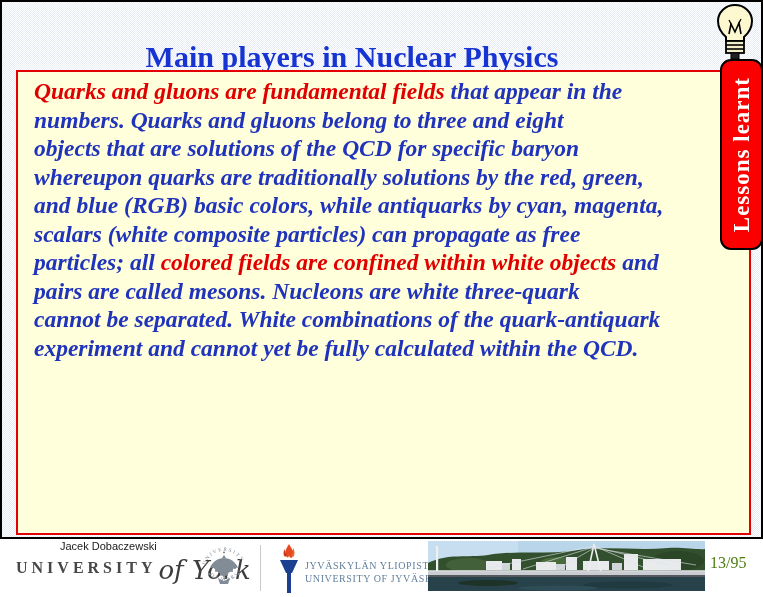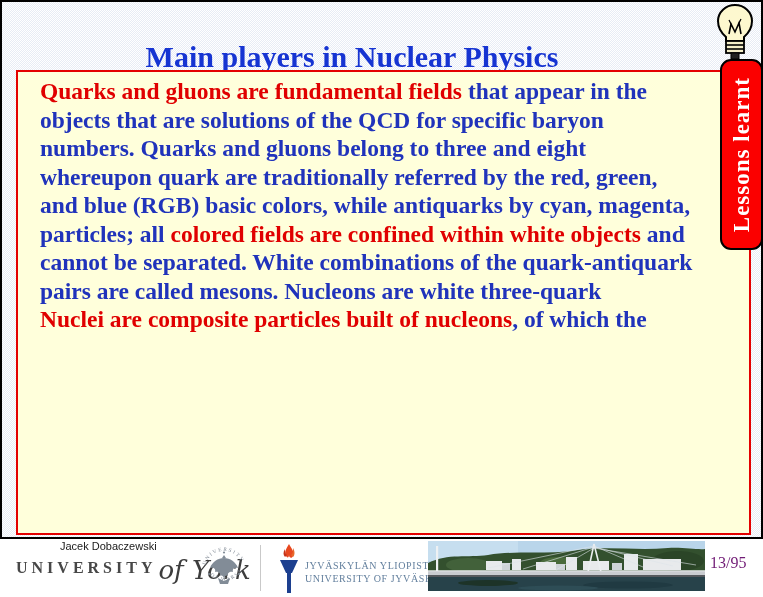--- a/index.html
+++ b/index.html
@@ -23,21 +23,21 @@
     position:absolute;left:0;top:18px;width:700px;
     text-align:center;
     font-size:30px;font-weight:bold;color:#1634d2;
     font-family:"Liberation Serif", serif;
   }
   
   .textbox{
     position:absolute;left:14px;top:68px;width:735px;height:465px;
     box-sizing:border-box;
     background:#ffffdb;border:2px solid #e40000;
-    padding:5px 0 0 22px;overflow:hidden;
+    padding:5px 0 0 16px;overflow:hidden;font-style:italic;
   }
   .tline{
     height:28.5px;line-height:28.5px;white-space:nowrap;
     font-size:23.5px;font-weight:bold;
     font-family:"Liberation Serif", serif;
   }
   .tline .blue{color:#2033bb;}
   .tline .red{color:#e00000;}
   
   .bulb{position:absolute;left:711px;top:2px;width:45px;height:57px;}
@@ -71,41 +71,42 @@
   .footer-divider{position:absolute;left:260px;top:6px;width:1px;height:46px;background:#c9c9c9;}
   .torch-logo{position:absolute;left:277px;top:4px;width:24px;height:51px;}
   .jy-text{
     position:absolute;left:305px;top:20px;
     font-family:"Liberation Serif", serif;color:#64809e;
     font-size:10px;letter-spacing:0.6px;line-height:13px;white-space:nowrap;
   }
   .photo{position:absolute;left:428px;top:2px;width:277px;height:50px;}
   .page-number{
     position:absolute;left:710px;top:15px;
-    font-family:"Liberation Serif", serif;font-size:16px;color:#701a75;
+    font-family:"Liberation Serif", serif;font-size:16px;color:#4d7c0f;
   }
 </style>
 </head>
 <body>
 
 <div class="slide">
 
   <h1 class="slide-title">Main players in Nuclear Physics</h1>
 
   <div class="textbox">
     <div>
         <div class="tline"><span class="red">Quarks and gluons are fundamental fields</span><span class="blue"> that appear in the</span></div>
+        <div class="tline"><span class="blue">numbers. Quarks and gluons belong to three and eight</span></div>
         <div class="tline"><span class="blue">objects that are solutions of the QCD for specific baryon</span></div>
-        <div class="tline"><span class="blue">numbers. Quarks and gluons belong to three and eight</span></div>
-        <div class="tline"><span class="blue">whereupon quark are traditionally referred by the red, green,</span></div>
+        <div class="tline"><span class="blue">whereupon quarks are traditionally solutions by the red, green,</span></div>
         <div class="tline"><span class="blue">and blue (RGB) basic colors, while antiquarks by cyan, magenta,</span></div>
+        <div class="tline"><span class="blue">scalars (white composite particles) can propagate as free</span></div>
         <div class="tline"><span class="blue">particles; all </span><span class="red">colored fields are confined within white objects</span><span class="blue"> and</span></div>
+        <div class="tline"><span class="blue">pairs are called mesons. Nucleons are white three-quark</span></div>
         <div class="tline"><span class="blue">cannot be separated. White combinations of the quark-antiquark</span></div>
-        <div class="tline"><span class="blue">pairs are called mesons. Nucleons are white three-quark</span></div>
-        <div class="tline"><span class="red">Nuclei are composite particles built of nucleons</span><span class="blue">, of which the</span></div>
+        <div class="tline"><span class="blue">experiment and cannot yet be fully calculated within the QCD.</span></div>
       </div>
   </div>
 
   <svg class="bulb" viewBox="0 0 45 57">
     <path d="M13 33 Q5 26 5 17 A17 16 0 1 1 39 17 Q39 26 31 33 L31 37 L13 37 Z" fill="#fdf8cf" stroke="#000" stroke-width="2"></path>
     <path d="M16 30 L18 20 L22 28 L26 19 L28 30" fill="none" stroke="#000" stroke-width="1.6"></path>
     <path d="M18 20 L16 16 M26 19 L28 15" fill="none" stroke="#000" stroke-width="1.2"></path>
     <rect x="13" y="37" width="18" height="12" fill="#f3eec8" stroke="#000" stroke-width="1.8"></rect>
     <line x1="13" y1="41" x2="31" y2="41" stroke="#000" stroke-width="1.6"></line>
     <line x1="13" y1="45" x2="31" y2="45" stroke="#000" stroke-width="1.6"></line>

